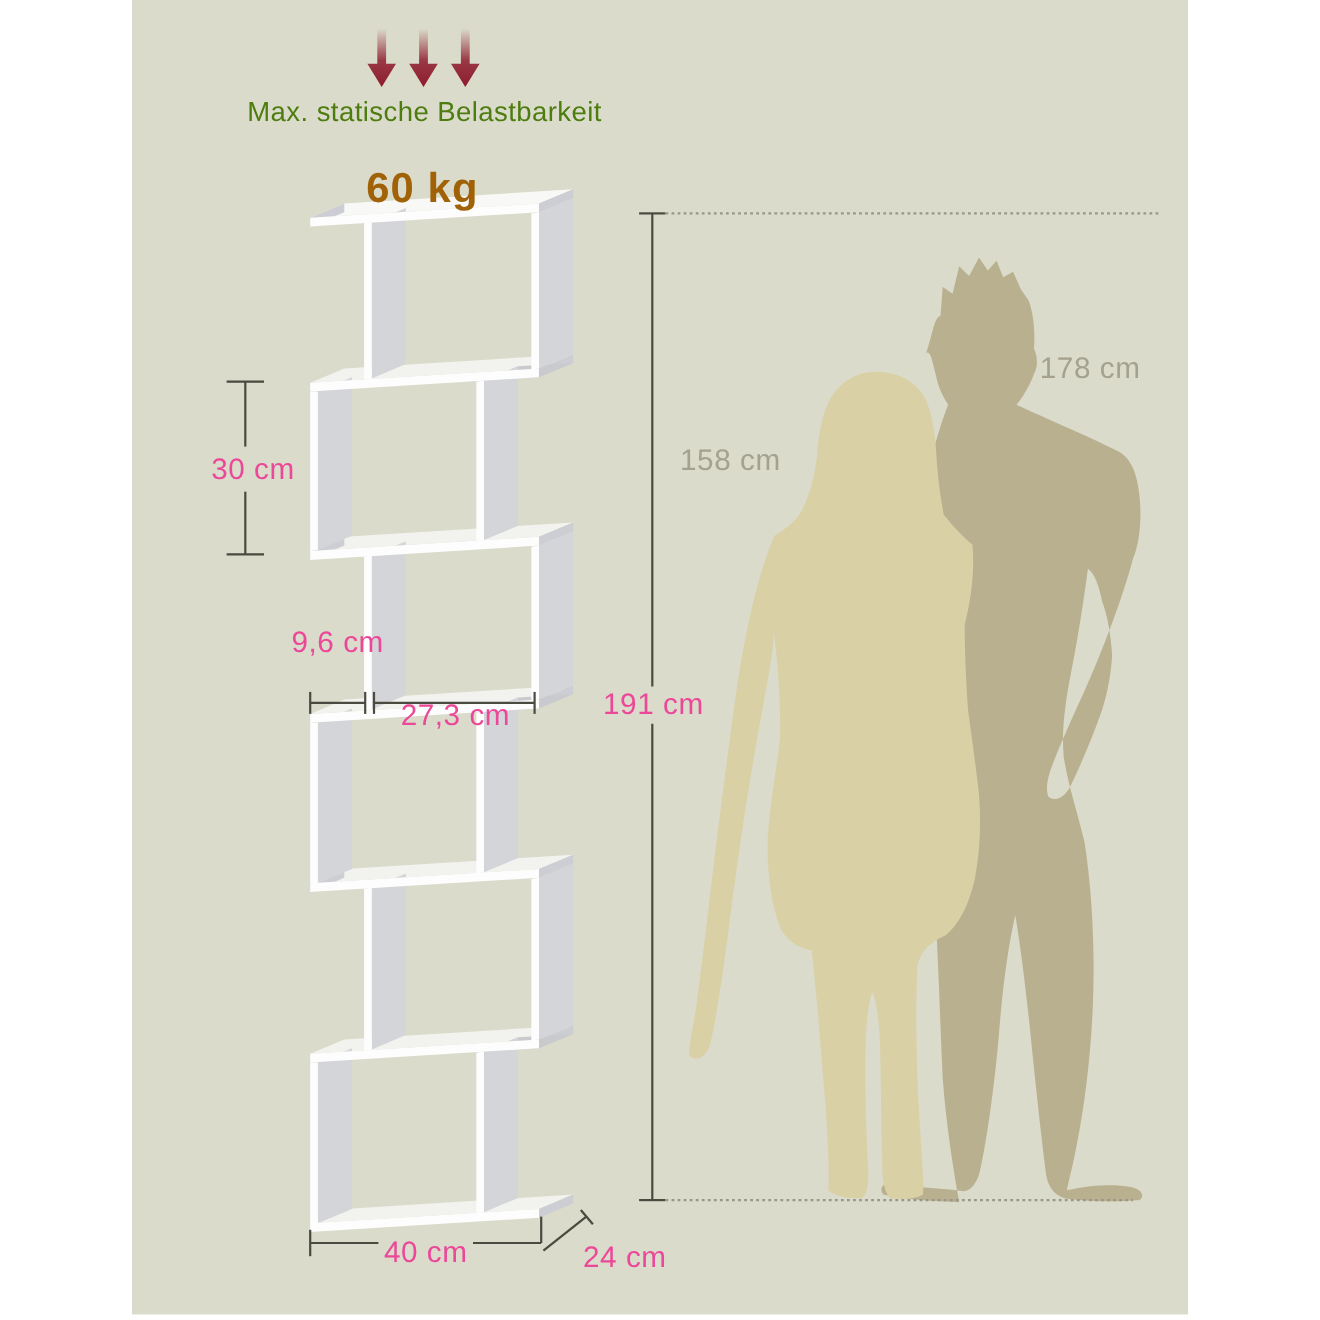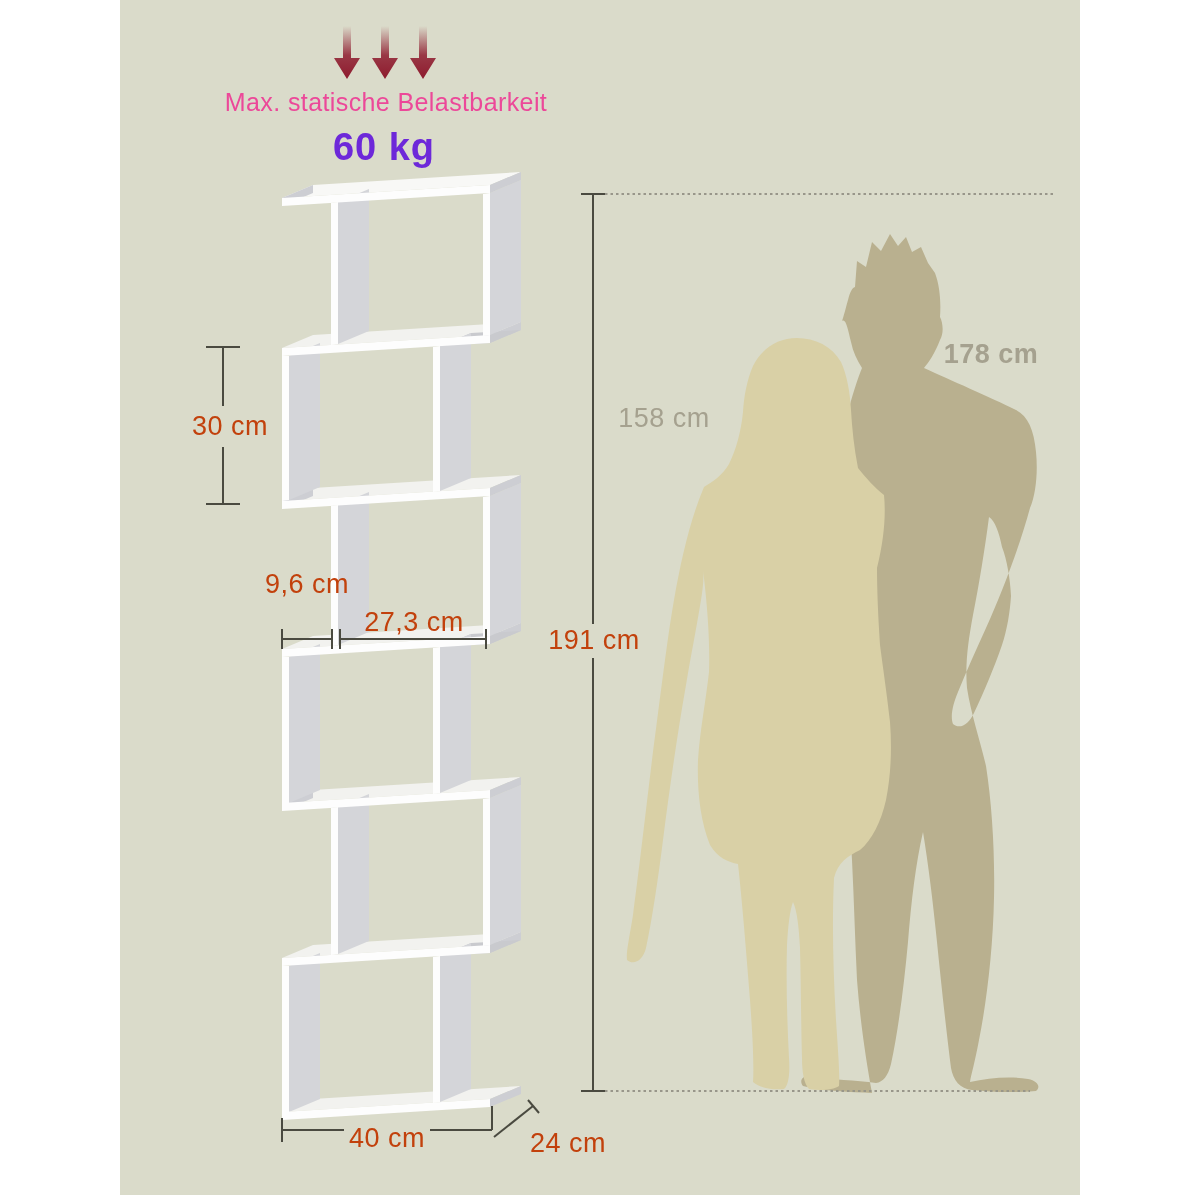--- a/index.html
+++ b/index.html
@@ -4,24 +4,24 @@
 <style>
   html,body{margin:0;padding:0;background:#ffffff;}
   .stage{
     position:relative;width:1200px;height:1200px;overflow:hidden;
     font-family:"Liberation Sans","DejaVu Sans",sans-serif;
     background:#ffffff;
   }
   .stage svg{position:absolute;left:0;top:0;}
   .lbl{
     position:absolute;text-align:center;line-height:1.1;
-    color:#c2410c;font-size:27px;letter-spacing:0.5px;white-space:nowrap;
+    color:#ec4899;font-size:27px;letter-spacing:0.5px;white-space:nowrap;
   }
-  .lbl-load{font-size:25px;color:#ec4899;letter-spacing:0.4px;}
-  .lbl-load-value{font-size:38px;font-weight:bold;color:#6d28d9;letter-spacing:1px;}
+  .lbl-load{font-size:25px;color:#4d7c0f;letter-spacing:0.4px;}
+  .lbl-load-value{font-size:38px;font-weight:bold;color:#a16207;letter-spacing:1px;margin-top:25px;}
   .lbl-person{color:#a5a18f;}
   .lbl-left{text-align:left;}
 </style>
 </head>
 <body>
 
 <div class="stage">
 
   <svg width="1200" height="1200" viewBox="0 0 1200 1200">
     <defs>
@@ -244,20 +244,20 @@
       <line x1="605" y1="194" x2="1056" y2="194"></line>
       <line x1="605" y1="1091" x2="1030" y2="1091"></line>
     </g>
   </svg>
 
   <div class="lbl lbl-load" style="left:186px;top:89px;width:400px;">Max. statische Belastbarkeit</div>
   <div class="lbl lbl-load-value" style="left:234px;top:127px;width:300px;">60 kg</div>
 
   <div class="lbl" style="left:130px;top:412px;width:200px;">30 cm</div>
   <div class="lbl" style="left:232px;top:570px;width:150px;">9,6 cm</div>
-  <div class="lbl" style="left:334px;top:608px;width:160px;text-align:center;">27,3 cm</div>
+  <div class="lbl" style="left:334px;top:636px;width:160px;text-align:center;">27,3 cm</div>
   <div class="lbl" style="left:519px;top:626px;width:150px;">191 cm</div>
   <div class="lbl" style="left:312px;top:1124px;width:150px;">40 cm</div>
   <div class="lbl lbl-left" style="left:530px;top:1129px;width:150px;">24 cm</div>
 
   <div class="lbl lbl-person" style="left:589px;top:404px;width:150px;">158 cm</div>
-  <div class="lbl lbl-person" style="left:916px;top:340px;width:150px;font-weight:bold;">178 cm</div>
+  <div class="lbl lbl-person" style="left:916px;top:321px;width:150px;">178 cm</div>
 </div>
 
 </body></html>

